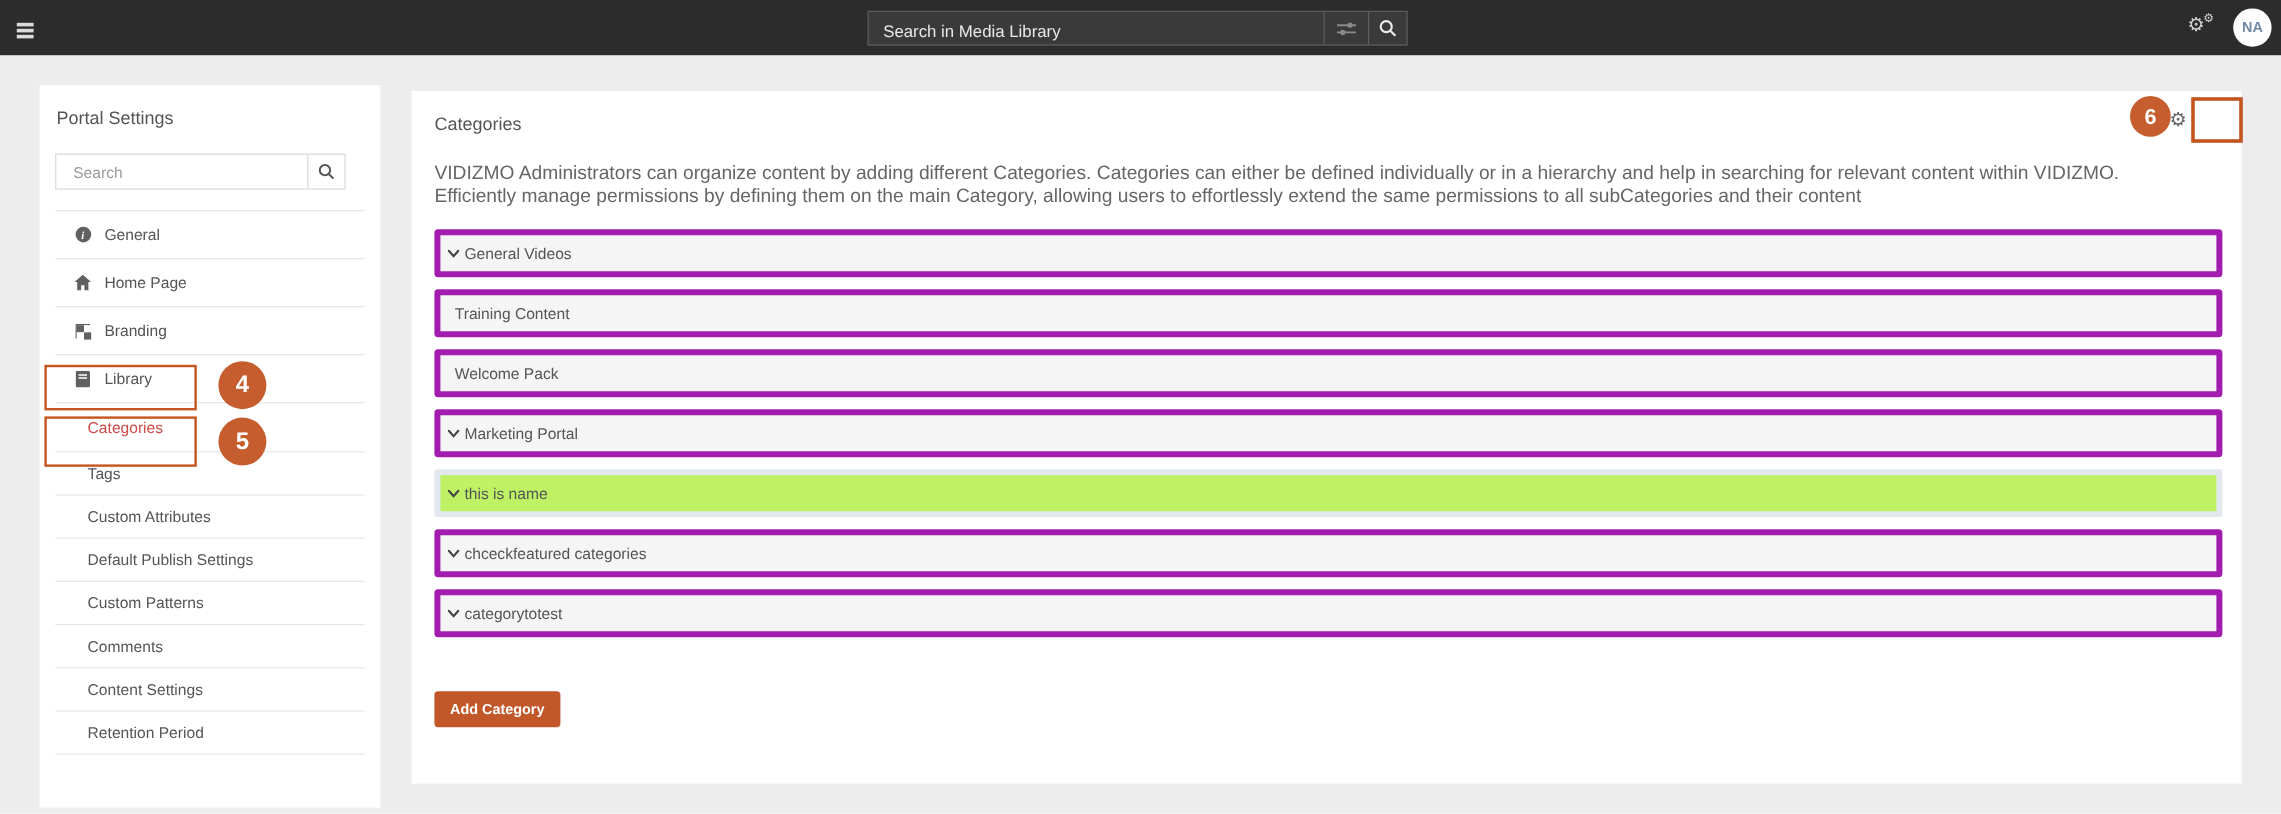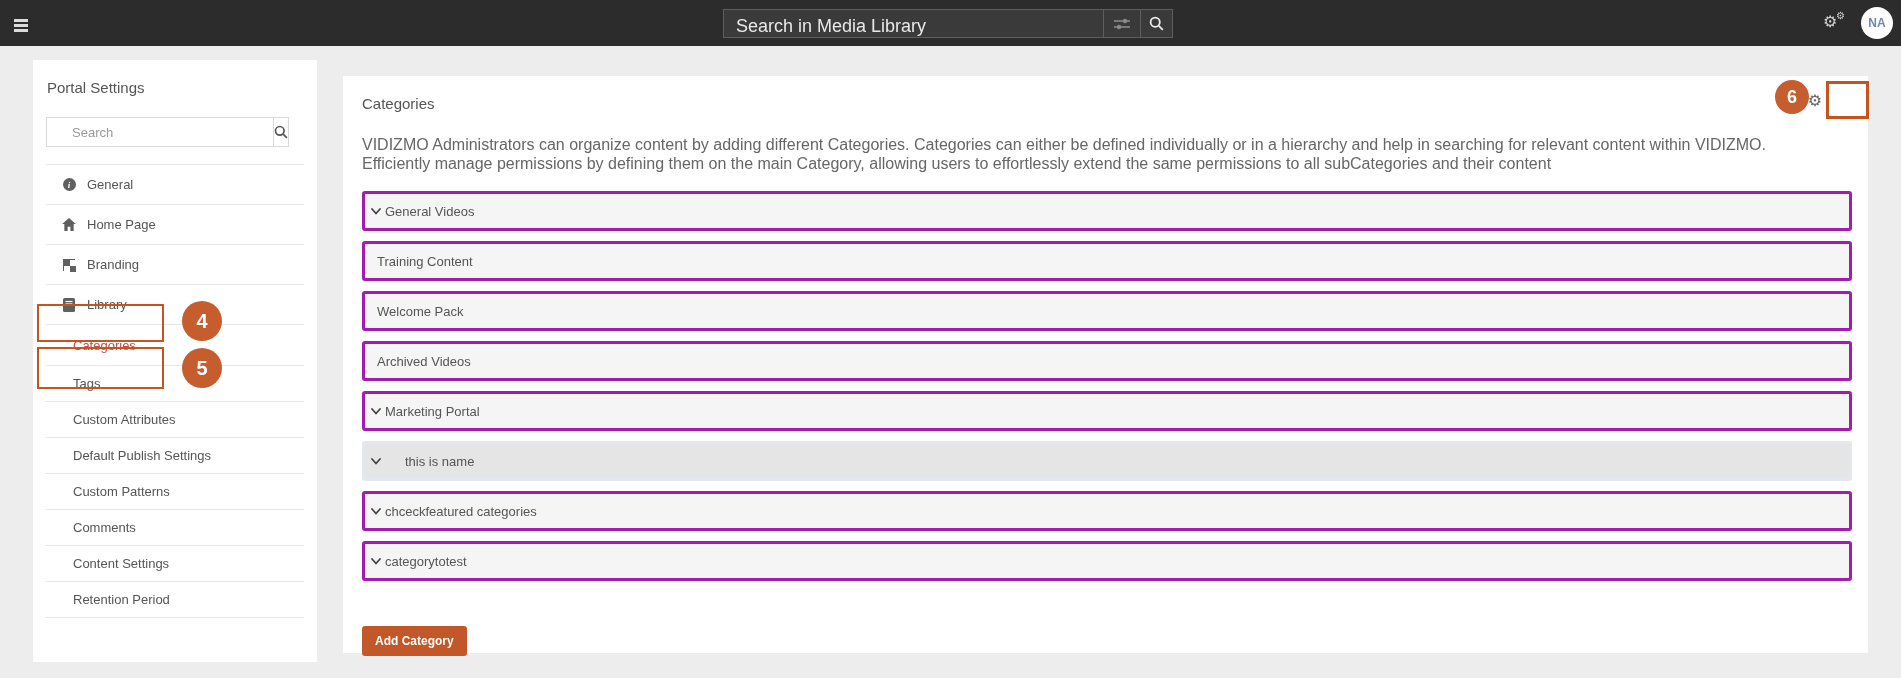--- a/index.html
+++ b/index.html
@@ -19,21 +19,21 @@
   }
   .hamburger { position:absolute; left:14px; top:19px; width:14px; cursor:pointer; }
   .hamburger div { height:2.5px; background:#dcdcdc; margin-bottom:2.5px; }
   .topsearch {
     position:absolute; left:723px; top:9px; width:450px; height:29px;
     display:flex; align-items:stretch;
     background:#3a3a3a; border:1px solid #5e5e5e;
   }
   .topsearch input {
     flex:1; background:transparent; border:none; outline:none;
-    color:#e8e8e8; font-size:18px; padding:16px 12px;
+    color:#e8e8e8; font-size:14px; padding:16px 12px;
     font-family:"Liberation Sans", sans-serif;
   }
   .topsearch input::placeholder { color:#e8e8e8; opacity:1; }
   .ts-seg {
     width:37px; display:flex; align-items:center; justify-content:center;
     border-left:1px solid #5e5e5e; cursor:pointer;
   }
   .ts-seg.search-seg { width:32px; }
 
   .top-right { position:absolute; right:8px; top:0; height:46px; display:flex; align-items:center; gap:14px; }
@@ -41,30 +41,30 @@
   .cogs .g1 { position:absolute; left:0; top:3px; font-size:16px; line-height:16px; }
   .cogs .g2 { position:absolute; left:13px; top:0; font-size:10px; line-height:10px; }
   .avatar {
     width:32px; height:32px; border-radius:50%; background:#fdfdfd;
     display:flex; align-items:center; justify-content:center;
     font-size:12px; font-weight:bold; color:#7189a6; cursor:pointer;
   }
 
   
   .sidebar {
-    position:absolute; left:33px; top:60px; width:284px; height:602px;
+    position:absolute; left:33px; top:71px; width:284px; height:602px;
     background:#fff; padding:0 13px;
   }
   .sidebar-title { font-size:15px; color:#555; padding:19px 1px 0 1px; }
   .side-search {
     margin-top:21px; display:flex; height:30px; width:242px;
   }
   .side-search input {
     flex:1; border:1px solid #d9d9d9; border-right:none; outline:none;
-    font-size:13px; color:#555; padding:0 25px;
+    font-size:13px; color:#555; padding:0 14px;
     font-family:"Liberation Sans", sans-serif;
   }
   .side-search input::placeholder { color:#9a9a9a; opacity:1; }
   .side-search button {
     width:32px; background:#fff; border:1px solid #d9d9d9; cursor:pointer;
     display:flex; align-items:center; justify-content:center;
   }
   .menu { margin-top:17px; border-top:1px solid #e6e6e6; }
   .menu-item {
     display:flex; align-items:center; gap:11px;
@@ -97,26 +97,26 @@
     background:#fff; border:none; cursor:pointer;
     font-size:16px; color:#666; line-height:30px; text-align:center;
   }
   .description {
     margin-top:23px; font-size:16px; color:#666; line-height:19px;
     width:1462px;
   }
   .cat-list { margin-top:18px; width:1490px; }
   .cat-row {
     height:40px; margin-bottom:10px; background:#f5f5f5;
-    border:3px solid #a21caf; border-radius:3px;
+    border:5px solid #a21caf; border-radius:3px;
     display:flex; align-items:center; font-size:13px; color:#555;
     padding-left:6px; cursor:pointer;
   }
   .cat-row.plain { padding-left:12px; }
-  .cat-row.light { background:#e5e5e5; border-color:#e3e7ee;gap:20px; }
+  .cat-row.light { background:#bef264; border-color:#e3e7ee; }
   .chev { width:11px; height:11px; margin-right:3px; display:flex; align-items:center; }
   .add-btn {
     margin-top:35px; height:30px; padding:0 13px;
     background:#c2582a; color:#fff; border:none; border-radius:3px;
     font-size:12px; font-weight:bold; cursor:pointer;
     font-family:"Liberation Sans", sans-serif;
   }
 
   
   .anno { position:absolute; pointer-events:none; }
@@ -254,23 +254,20 @@
           </svg>
       </span>
       <span>General Videos</span>
     </div>
     <div class="cat-row plain">
       <span>Training Content</span>
     </div>
     <div class="cat-row plain">
       <span>Welcome Pack</span>
     </div>
-    <div class="cat-row plain">
-      <span>Archived Videos</span>
-    </div>
     <div class="cat-row">
       <span class="chev">
         <svg width="10" height="7" viewBox="0 0 10 7">
             <path d="M1 1 L5 5.5 L9 1" fill="none" stroke="#454545" stroke-width="1.8" stroke-linecap="round"></path>
           </svg>
       </span>
       <span>Marketing Portal</span>
     </div>
     <div class="cat-row light">
       <span class="chev">

